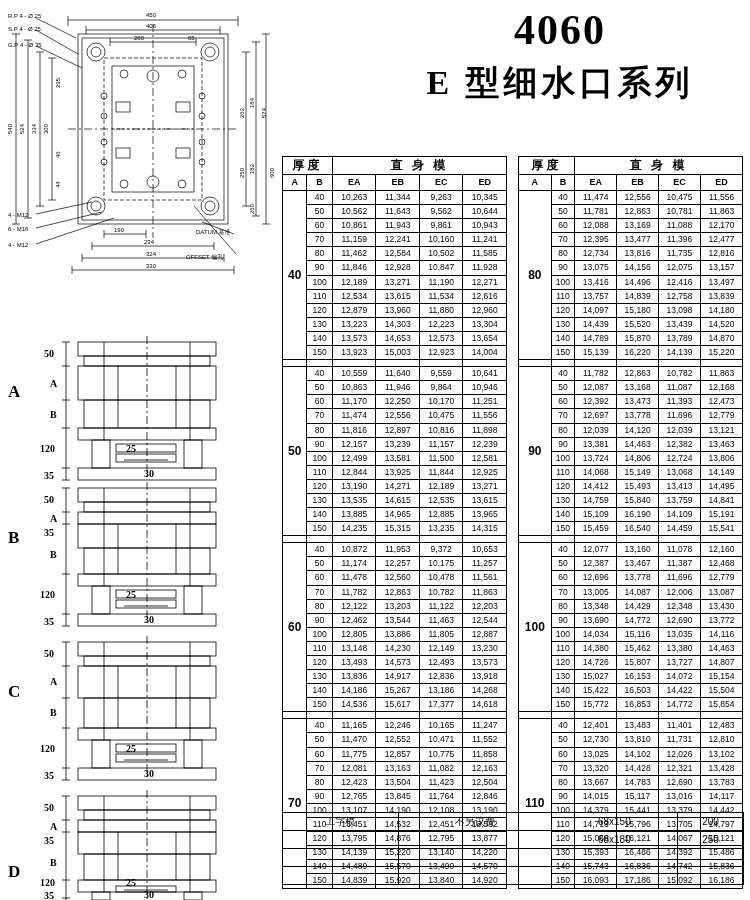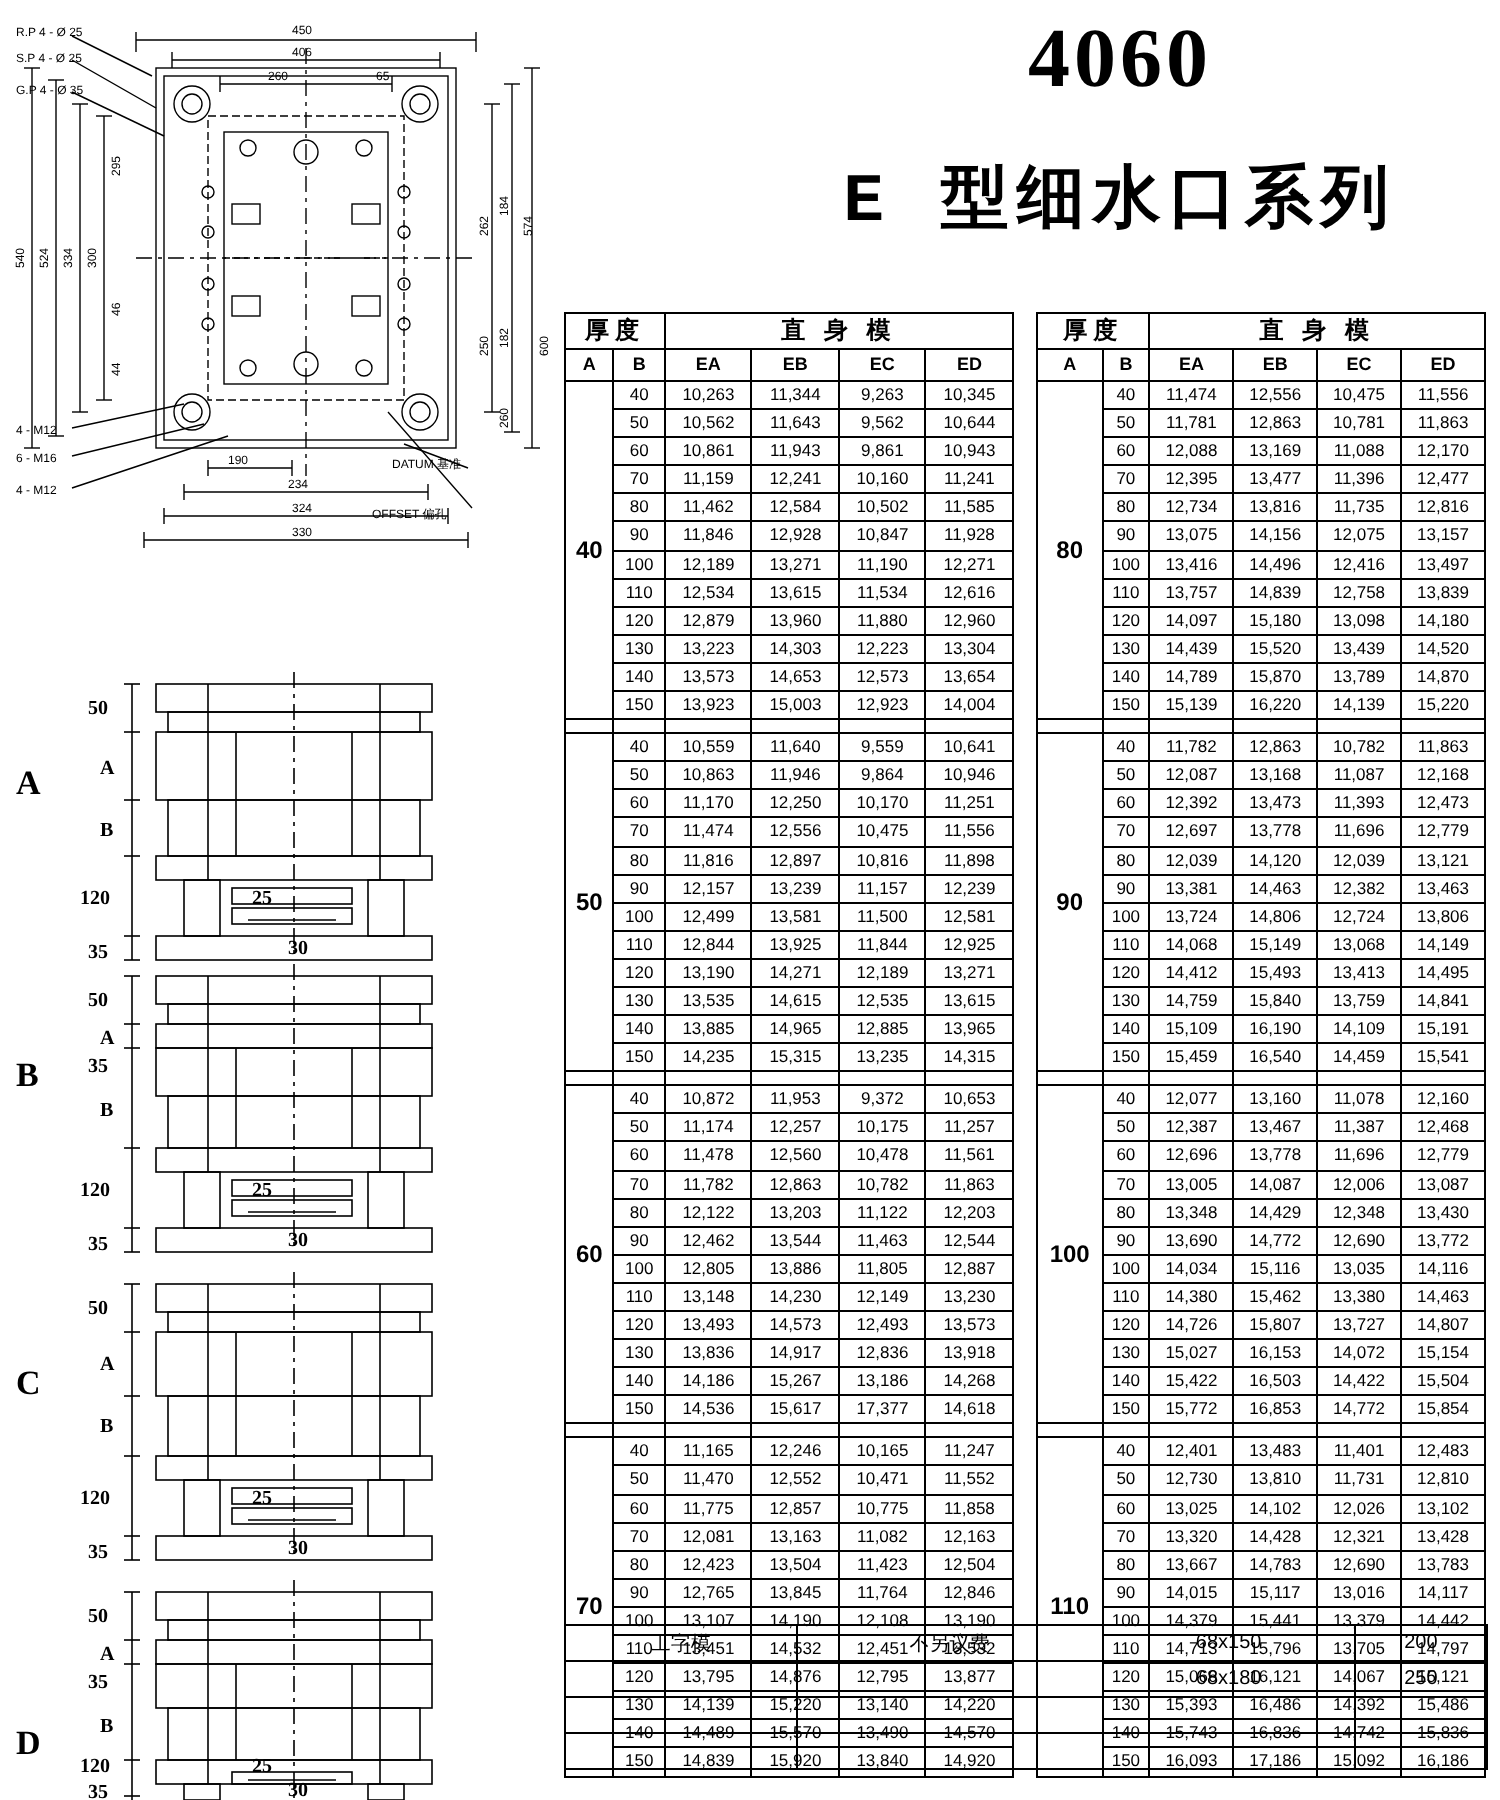--- a/index.html
+++ b/index.html
@@ -15,22 +15,22 @@
 
   
   .title-block{
     position:absolute;left:380px;top:8px;width:360px;text-align:center;
   }
   .title-main{
     font-size:42px;font-weight:bold;letter-spacing:2px;line-height:1.05;
     font-family:"Liberation Serif", serif;
   }
   .title-sub{
-    font-size:34px;font-weight:bold;letter-spacing:4px;margin-top:24px;
-    font-family:Liberation Mono, monospace;
+    font-size:34px;font-weight:bold;letter-spacing:4px;margin-top:8px;
+    font-family:Liberation Serif, serif;
   }
 
   
   .drawing{
     position:absolute;left:6px;top:6px;width:270px;height:296px;
   }
   .drawing svg{display:block;}
 
   
   .elev{position:absolute;left:6px;width:270px;height:150px;}

